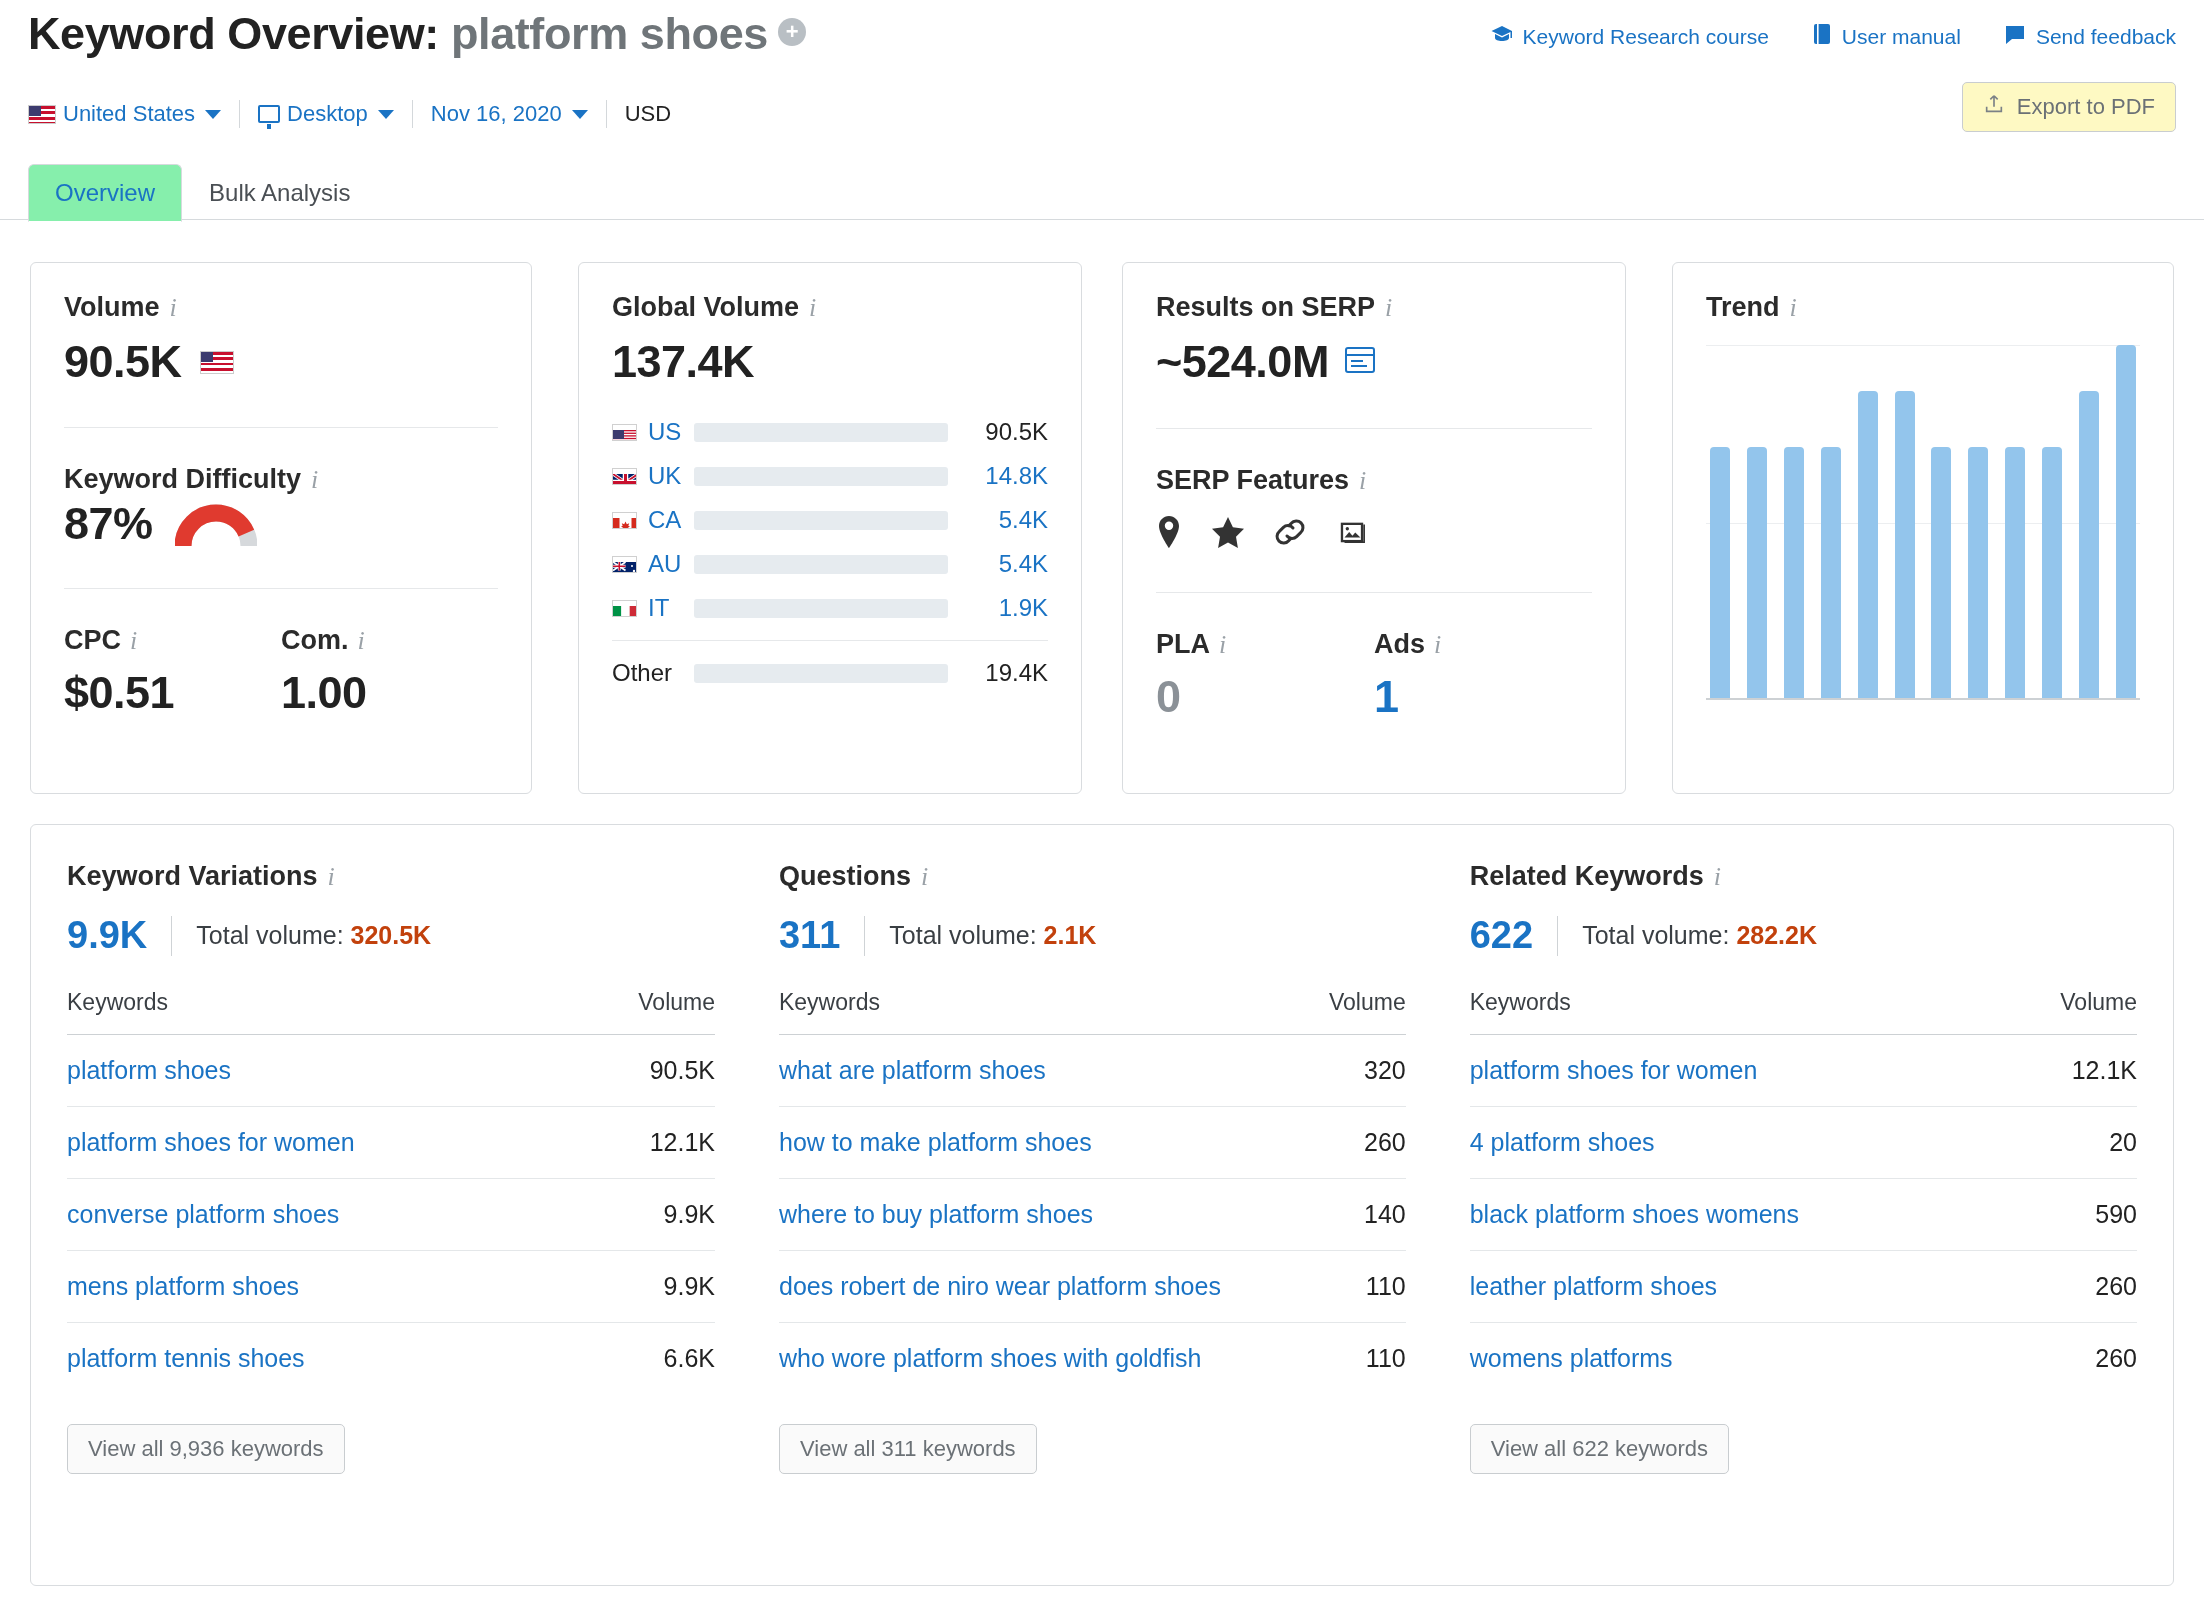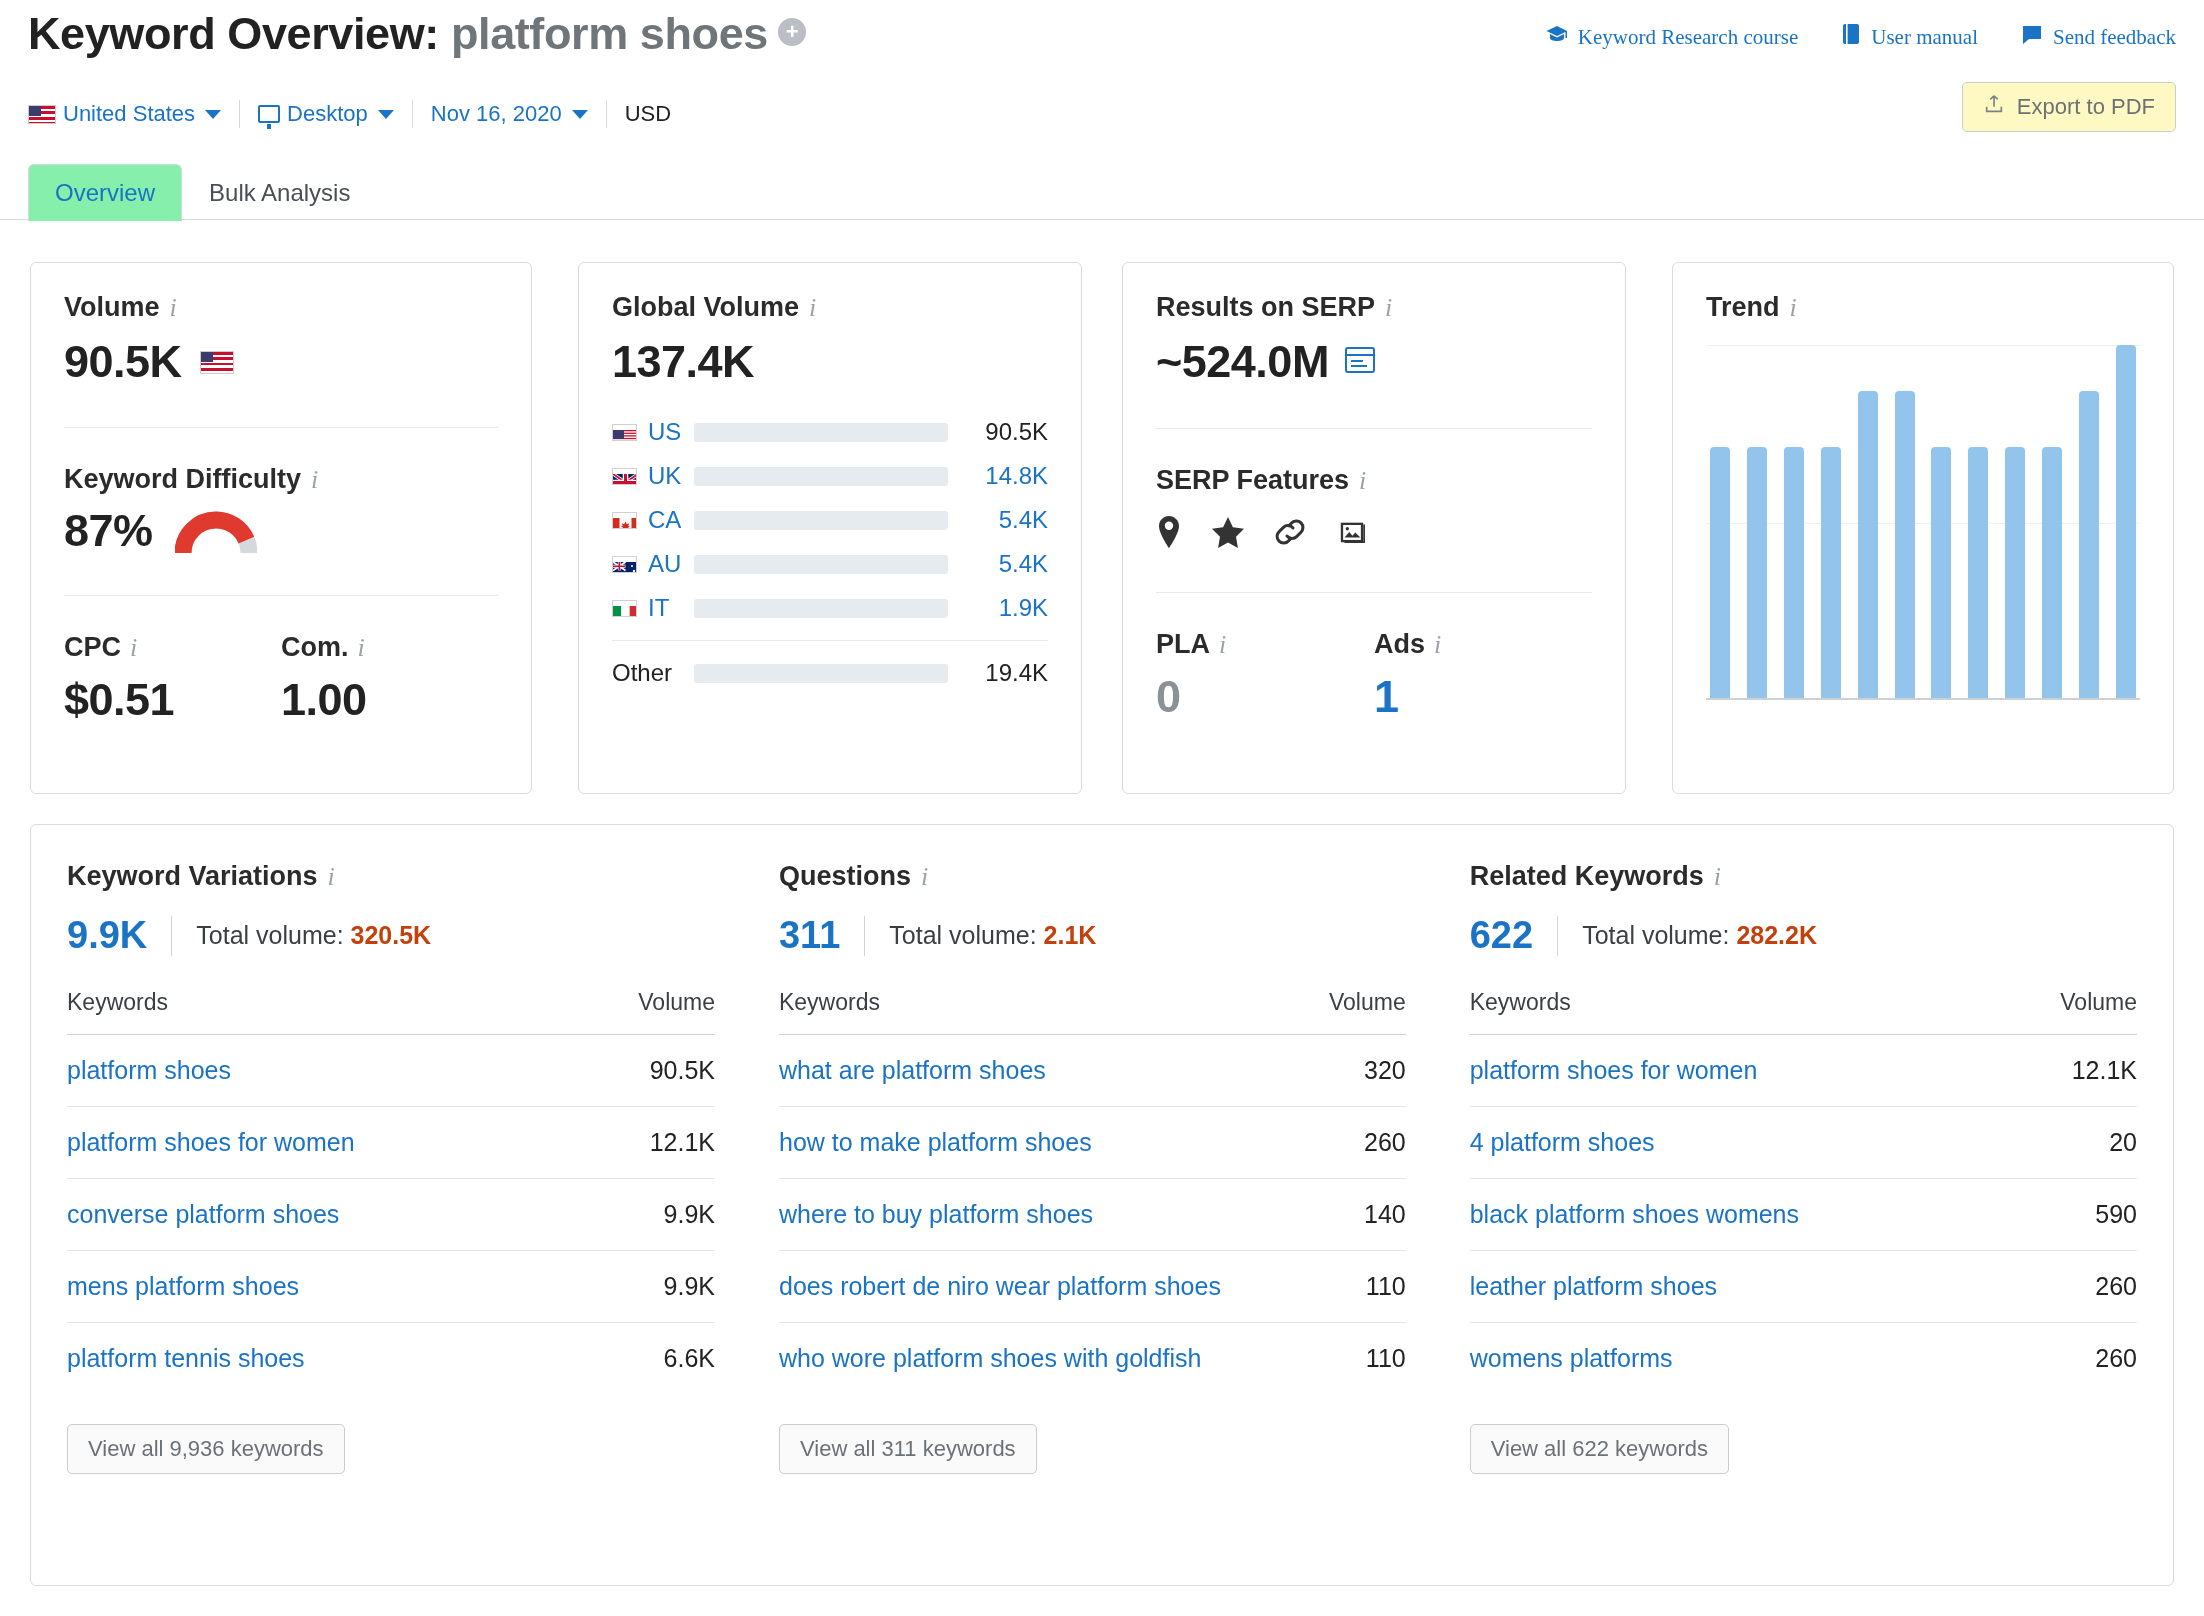--- a/index.html
+++ b/index.html
@@ -33,21 +33,21 @@
   .flag-us { display:inline-block; width:28px; height:19px; position:relative;
              background:repeating-linear-gradient(#c8102e 0 2.7px,#fff 2.7px 5.4px);
              border:0.5px solid #ccc; vertical-align:-3px; }
   .flag-us::before{content:"";position:absolute;left:0;top:0;width:12px;height:10px;background:#3c3b6e;}
   .mon-icon { display:inline-block; width:22px;height:18px;border:2.5px solid #1a73c4;
               border-radius:2px; position:relative; }
   .mon-icon::after{content:"";position:absolute;left:7px;top:17px;width:4px;height:5px;background:#1a73c4;}
 
   .toplinks { position:absolute; right:28px; top:22px; display:flex; align-items:center;
               gap:42px; font-size:21px; color:#1a73c4; }
-  .toplinks a { color:#1a73c4; text-decoration:none; display:flex; align-items:center; gap:9px;font-family:Liberation Serif, serif;}
+  .toplinks a { color:#1a73c4; text-decoration:none; display:flex; align-items:center; gap:9px;}
   .ic { display:inline-block; }
   .export-btn { position:absolute; right:28px; top:82px; height:50px; padding:0 20px;
                 border:1px solid #c9cdd0; border-radius:5px; background:#fef9c3;
                 display:flex; align-items:center; gap:12px; font-size:22px; color:#6b7176;
                 cursor:pointer; }
 
   
   .tabs { position:absolute; left:28px; top:162px; display:flex; align-items:flex-end; height:60px;}
   .tab { height:58px; padding:0 26px; display:flex; align-items:center; font-size:24px;
          color:#4a4f54; border:1px solid transparent; }
@@ -219,21 +219,21 @@
       <div style="display:flex;align-items:center;gap:18px;margin-top:13px;">
         <span class="big">90.5K</span>
         <span class="flag-us" style="width:34px;height:23px;"></span>
       </div>
       <div class="hr" style="margin-top:39px;"></div>
 
       <div class="c-title" style="margin-top:36px;">
         <span>Keyword Difficulty</span>
         <span class="info-i">i</span>
       </div>
-      <div class="kd-wrap" style="margin-top:10px;">
+      <div class="kd-wrap" style="margin-top:3px;">
         <span class="big">87%</span>
         <span class="gauge">
           <svg width="82" height="46" viewBox="0 0 82 46">
             <path d="M8 44 A33 33 0 0 1 74 44" fill="none" stroke="#d6d9dc" stroke-width="17"></path>
             <path id="gauge-arc" d="M8 44 A33 33 0 0 1 74 44" fill="none" stroke="#e03a2f" stroke-width="17" stroke-dasharray="90.20785949707032 103.68719482421875" stroke-dashoffset="0"></path>
           </svg>
         </span>
       </div>
       <div class="hr" style="margin-top:38px;"></div>
 

